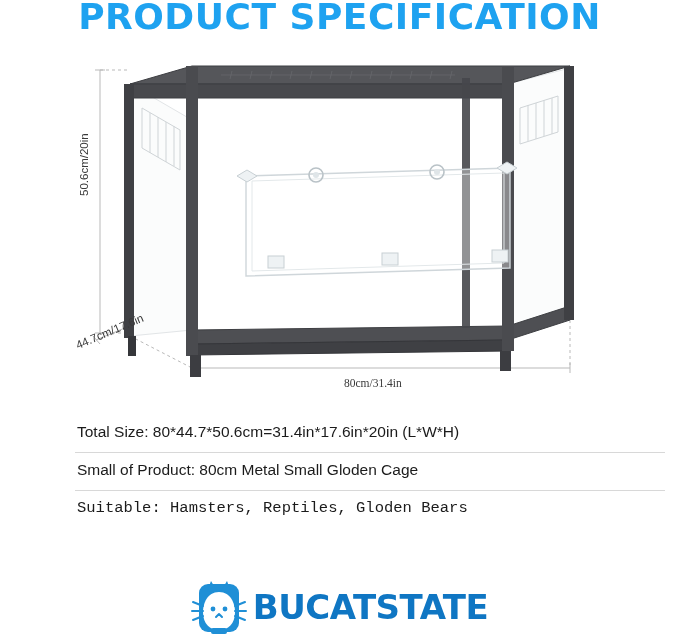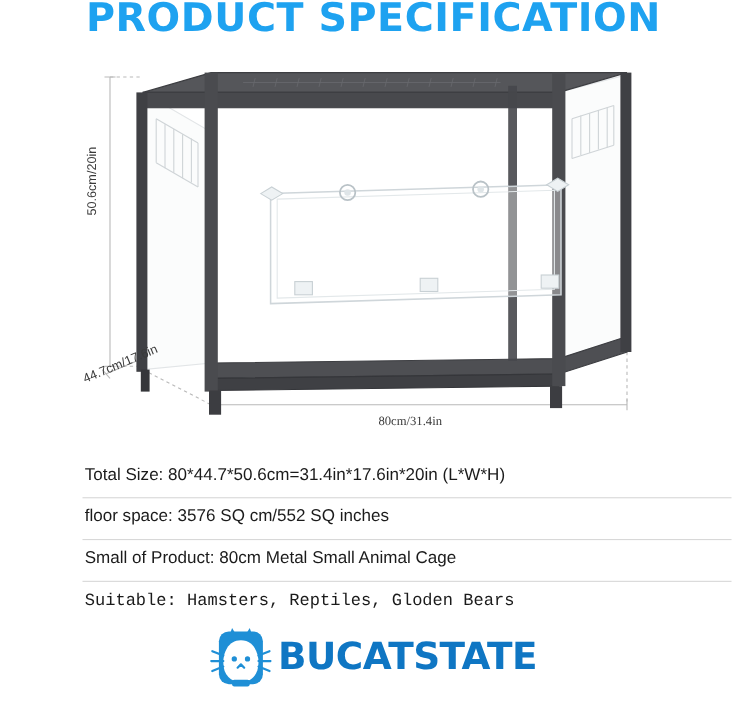--- a/index.html
+++ b/index.html
@@ -84,21 +84,21 @@
     white-space: nowrap;
   }
   .spec-row:last-child { border-bottom: none; font-family: Liberation Mono, monospace; }
   .spec-label { }
   .spec-value { }
 
   
   .brand {
     position: absolute;
     left: 0;
-    bottom: 16px;
+    bottom: 6px;
     width: 679px;
     height: 60px;
     display: flex;
     align-items: flex-end;
     justify-content: center;
   }
   .brand-inner {
     display: flex;
     align-items: center;
     gap: 6px;
@@ -228,28 +228,24 @@
   <div class="dim-label dim-width">80cm/31.4in</div>
 </div>
 
 <div class="specs">
 
   <div class="spec-row">
     <span class="spec-label">Total Size:</span>
     <span class="spec-value">80*44.7*50.6cm=31.4in*17.6in*20in (L*W*H)</span>
   </div>
 
-  <div class="spec-row">
-    <span class="spec-label">floor space:</span>
-    <span class="spec-value">3576 SQ cm/552 SQ inches</span>
-  </div>
 
   <div class="spec-row">
     <span class="spec-label">Small of Product:</span>
-    <span class="spec-value">80cm Metal Small Animal Cage</span>
+    <span class="spec-value">80cm Metal Small Gloden Cage</span>
   </div>
 
   <div class="spec-row">
     <span class="spec-label">Suitable:</span>
     <span class="spec-value">Hamsters, Reptiles, Gloden Bears</span>
   </div>
 
 </div>
 
 <div class="brand">

